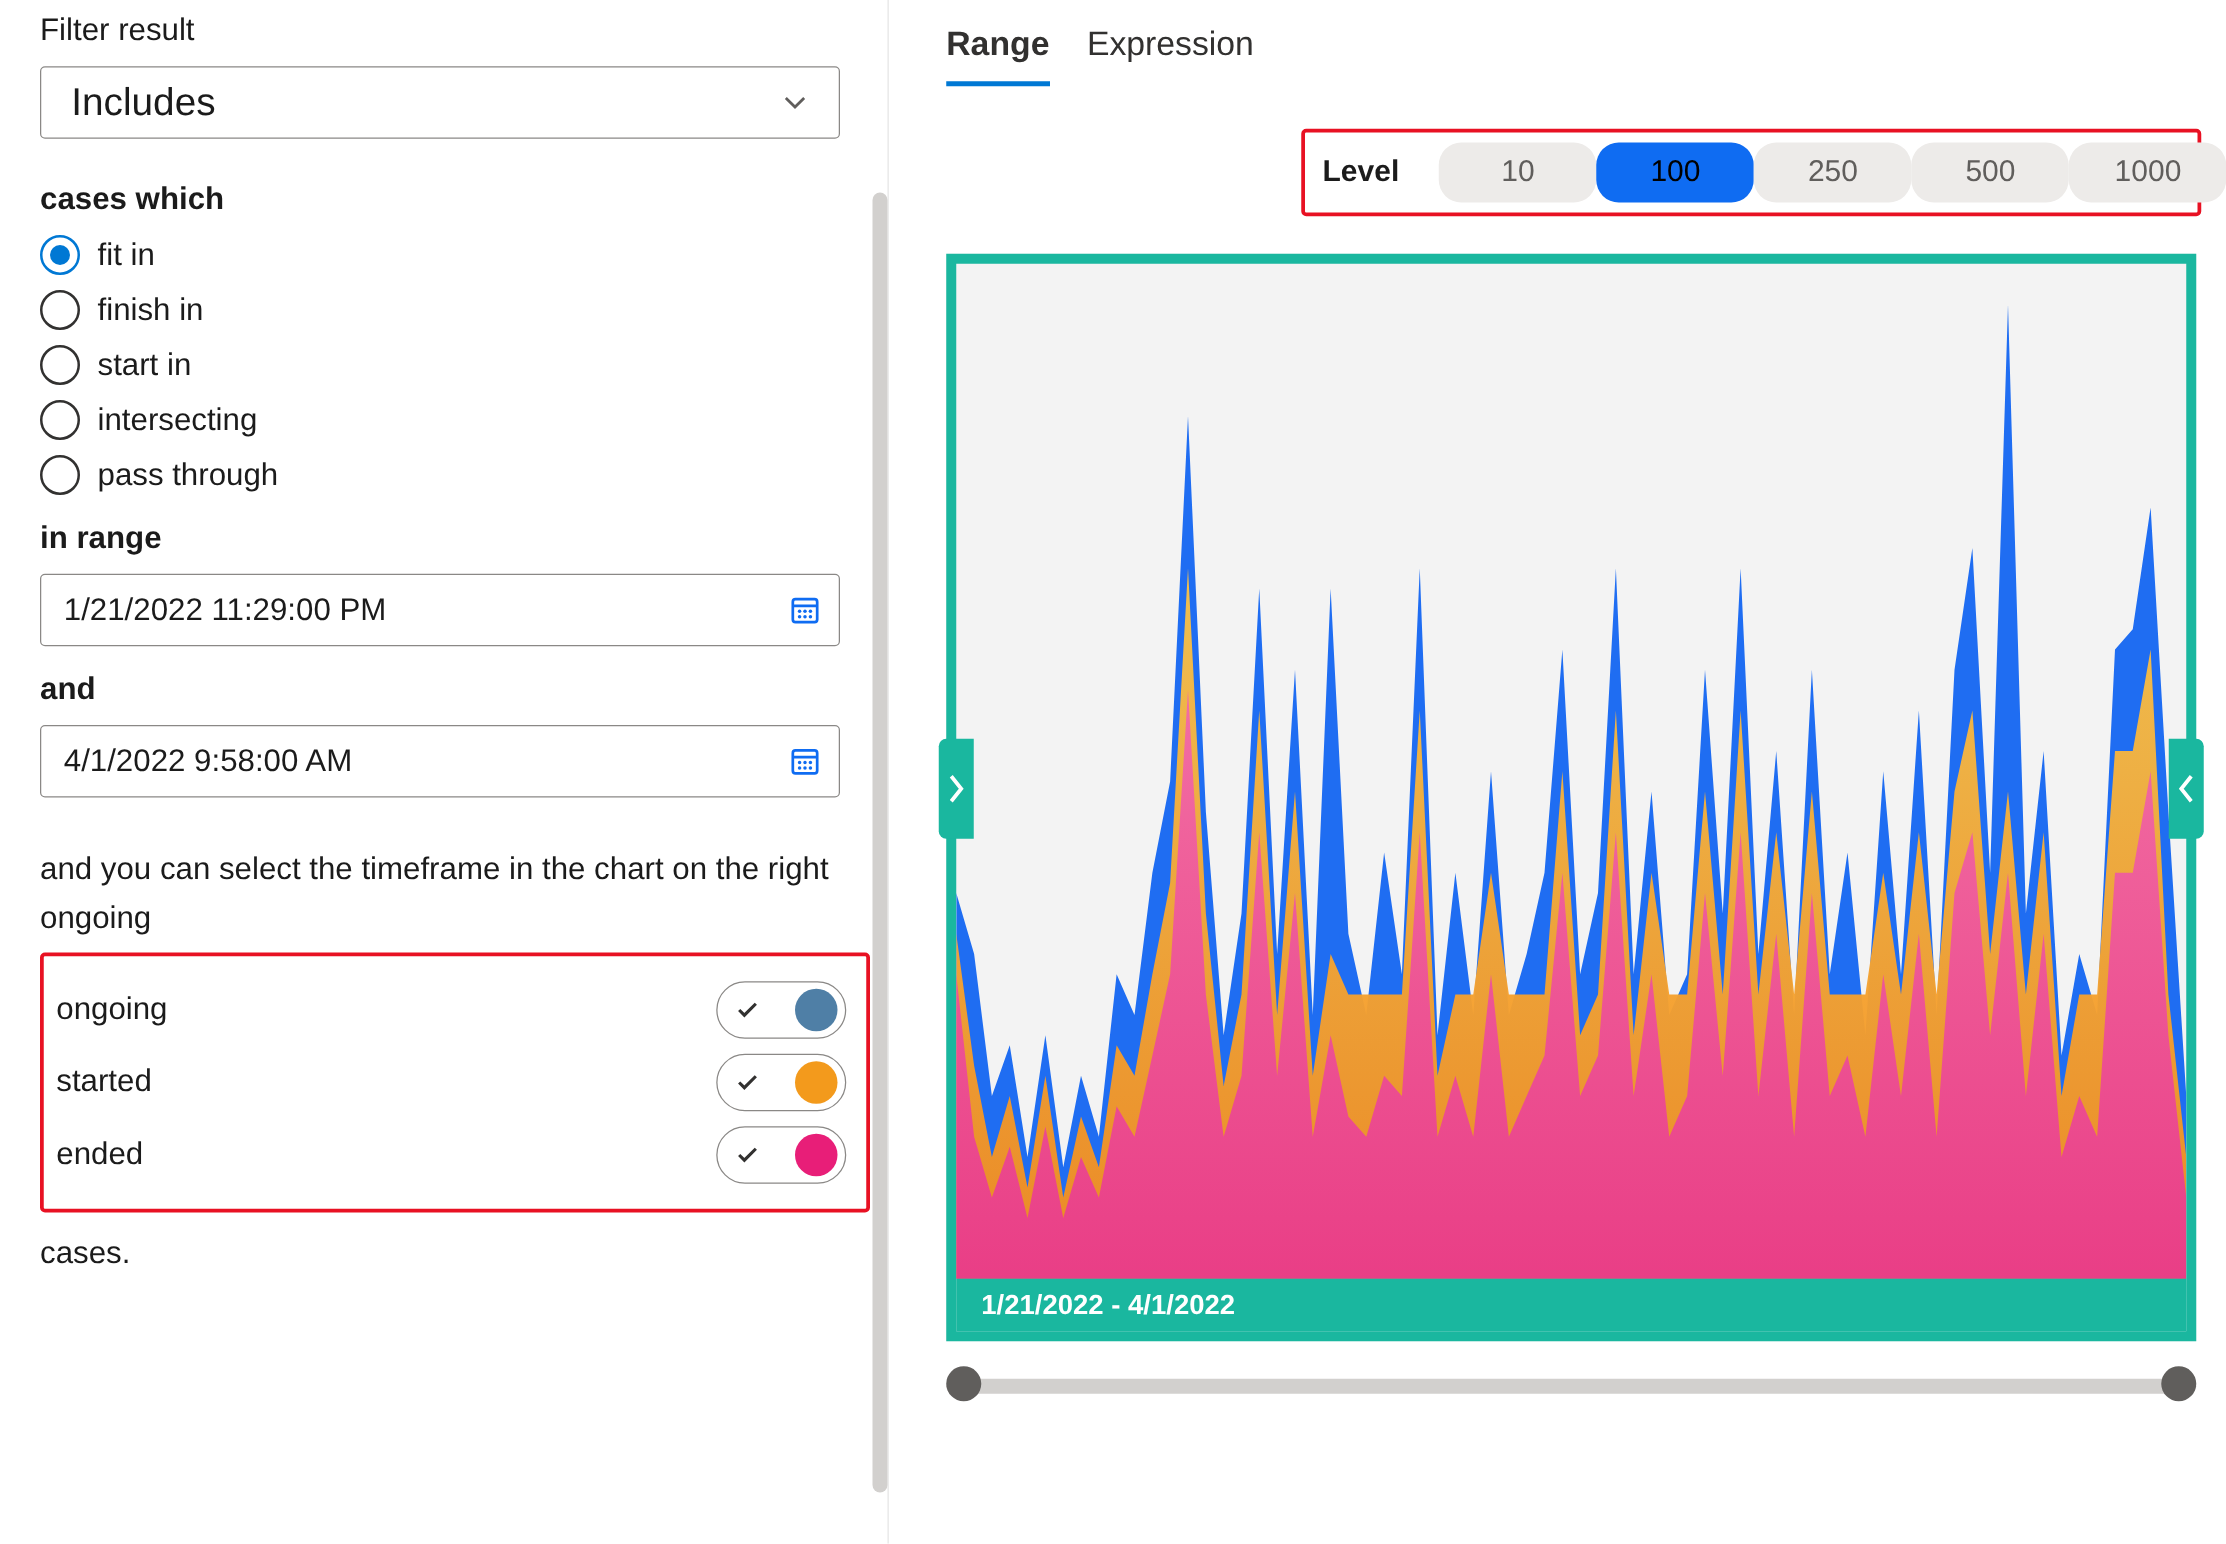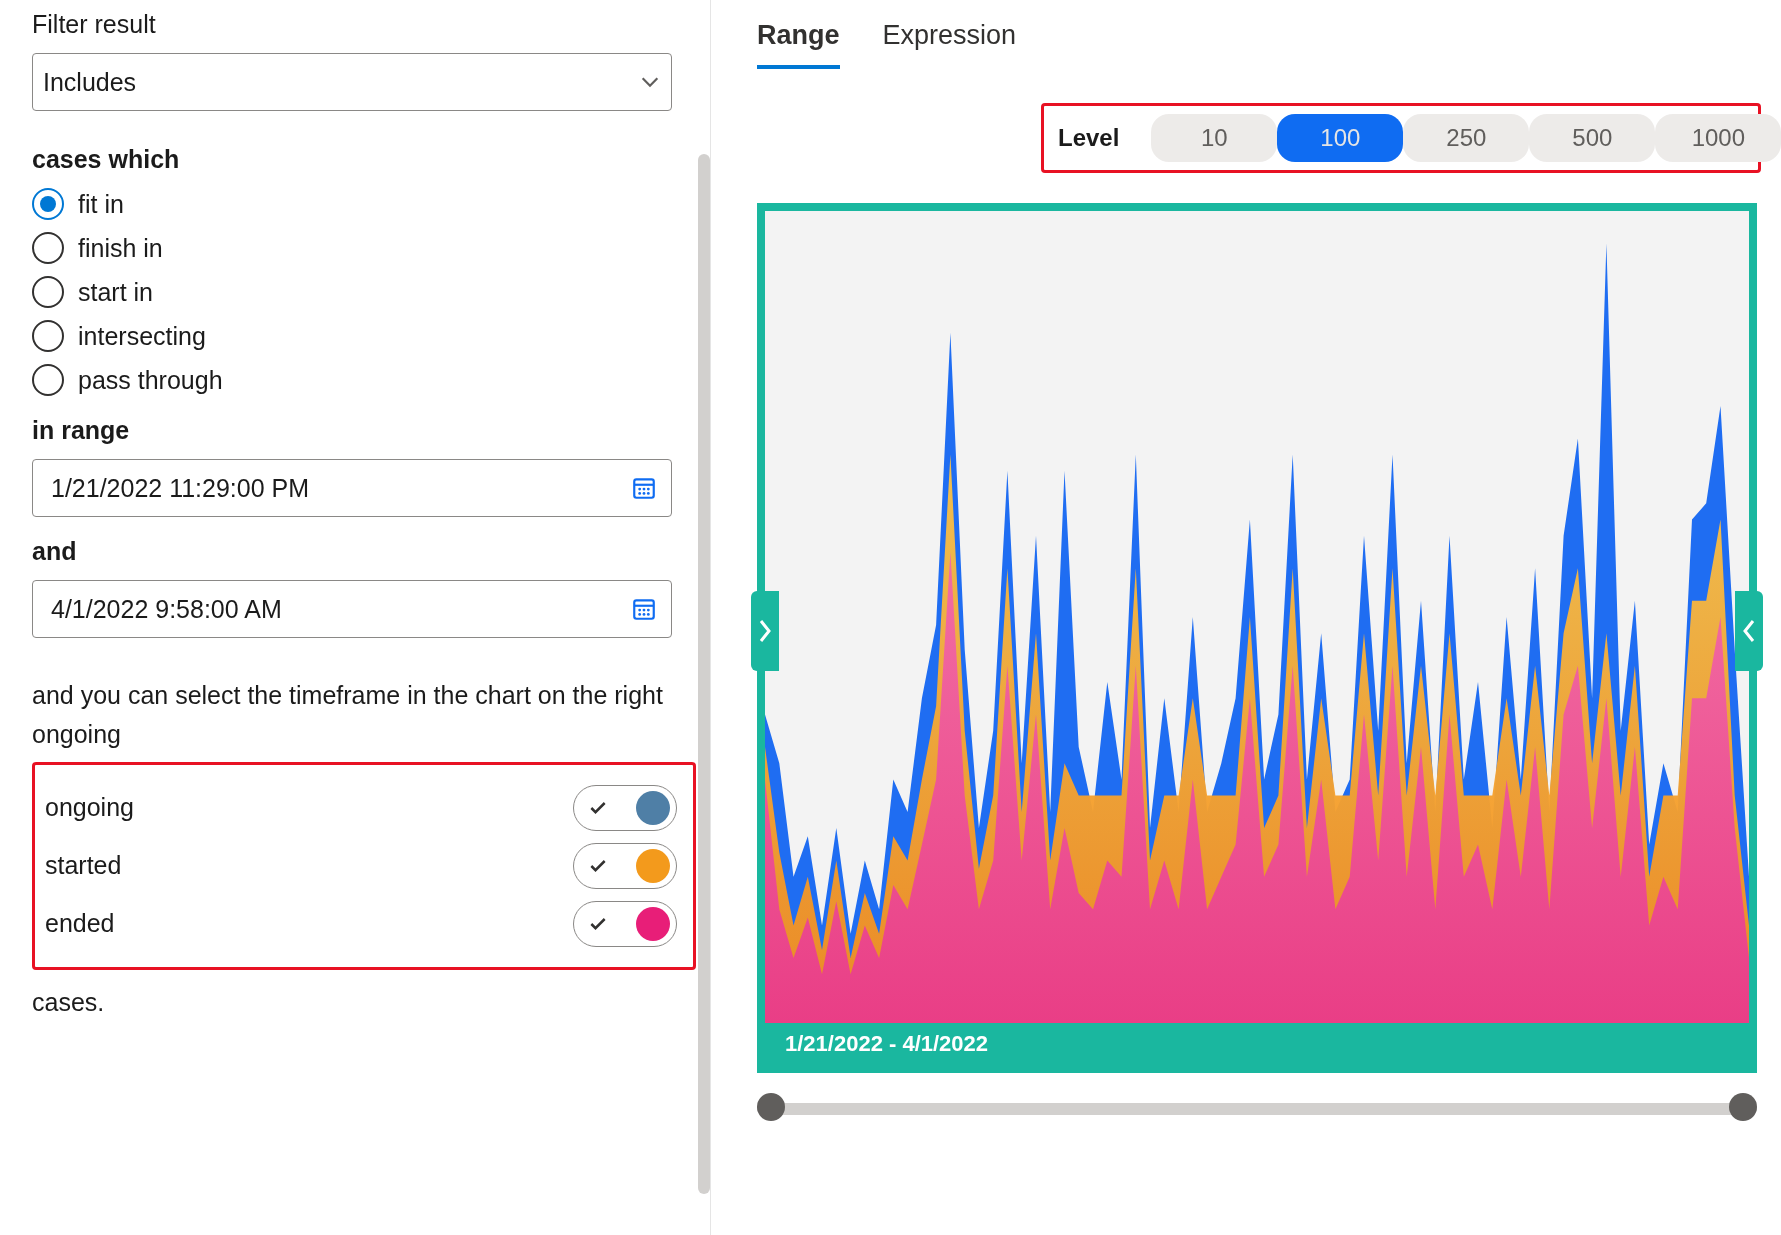--- a/index.html
+++ b/index.html
@@ -6,21 +6,21 @@
   html,body { margin:0; padding:0; font-family:"Segoe UI",Arial,sans-serif; color:#1b1b1b; background:#fff; }
   .app { display:flex; width:1781px; height:1235px; }
   .left { width:711px; padding:0 32px 20px 32px; position:relative; border-right:1px solid #e5e5e5; }
   .left-scroll-track { position:absolute; right:0; top:154px; width:12px; height:1040px; background:#d2d0ce; border-radius:6px;}
   .right { flex:1; padding:0 20px 20px 46px; position:relative; }
 
   .section-label { font-size:25px; font-weight:400; margin:10px 0 14px; }
   .section-label.bold { font-weight:700; }
 
   
-  .select { width:640px; height:58px; border:1.6px solid #8a8886; border-radius:4px; display:flex; align-items:center; padding:0 10px; font-size:25px; justify-content:space-between; }
+  .select { width:640px; height:58px; border:1.6px solid #8a8886; border-radius:4px; display:flex; align-items:center; padding:0 24px; font-size:31px; justify-content:space-between; }
   .chev { width:22px; height:22px; }
 
   
   .radio-row { display:flex; align-items:center; gap:14px; margin:12px 0; font-size:25px; }
   .radio { width:32px; height:32px; border:2px solid #323130; border-radius:50%; display:inline-flex; align-items:center; justify-content:center; }
   .radio.sel { border-color:#0078d4; }
   .radio .dot { width:16px; height:16px; background:#0078d4; border-radius:50%; }
 
   
   .date-in { width:640px; height:58px; border:1.6px solid #8a8886; border-radius:4px; display:flex; align-items:center; justify-content:space-between; padding:0 14px 0 18px; font-size:25px; color:#1b1b1b; }
@@ -31,29 +31,29 @@
   .hl-box { border:3px solid #e81123; border-radius:4px; padding:14px 12px 14px 8px; width:664px; }
   .toggle-row { display:flex; align-items:center; justify-content:space-between; padding:6px 4px 6px 2px; }
   .toggle-row .lbl { font-size:25px; }
   .pill { width:104px; height:46px; border:1.5px solid #8a8886; border-radius:46px; display:flex; align-items:center; padding:0 6px; gap:8px; justify-content:flex-end; }
   .pill .chk { width:20px; height:20px; margin-right:auto; margin-left:8px; display:flex; align-items:center; justify-content:center;}
   .pill .knob { width:34px; height:34px; border-radius:50%; }
 
   .cases-tail { font-size:25px; margin-top:18px; }
 
   
-  .tabs { display:flex; gap:43px; margin-top:20px; }
+  .tabs { display:flex; gap:30px; margin-top:20px; }
   .tab { font-size:27px; padding:0 0 14px 0; color:#323130; border-bottom:4px solid transparent; }
   .tab.active { font-weight:600; border-bottom-color:#0078d4; }
 
   .level-wrap { border:3px solid #e81123; border-radius:4px; display:flex; align-items:center; gap:28px; padding:8px 14px; margin:34px 0 30px; width:720px; margin-left:auto; }
   .level-lbl { font-size:24px; font-weight:600; margin-right:4px;}
   .seg { display:flex; }
   .seg .opt { width:126px; height:48px; background:#edebe9; color:#605e5c; display:flex; align-items:center; justify-content:center; font-size:24px;border-radius:18px; }
-  .seg .opt.sel { background:#0f6cf2; color:#e5e5e5; }
+  .seg .opt.sel { background:#0f6cf2; color:#000000; }
 
   .chart-box { width:1000px; height:870px; position:relative; border:8px solid #1ab79f; background:#f3f3f3; }
   .chart-svg { width:100%; height:100%; display:block; }
   .chart-footer { position:absolute; left:0; right:0; bottom:0; height:42px; background:#1ab79f; color:#fff; font-weight:700; font-size:22px; display:flex; align-items:center; padding-left:20px; }
   .handle { position:absolute; width:28px; height:80px; background:#1ab79f; top:380px; display:flex; align-items:center; justify-content:center;}
   .handle.left-h { left:-14px; border-radius:6px 0 0 6px;}
   .handle.right-h { right:-14px; border-radius:0 6px 6px 0;}
   .handle svg { width:16px; height:28px; }
 
   .slider { margin-top:20px; width:1000px; height:28px; position:relative; }

